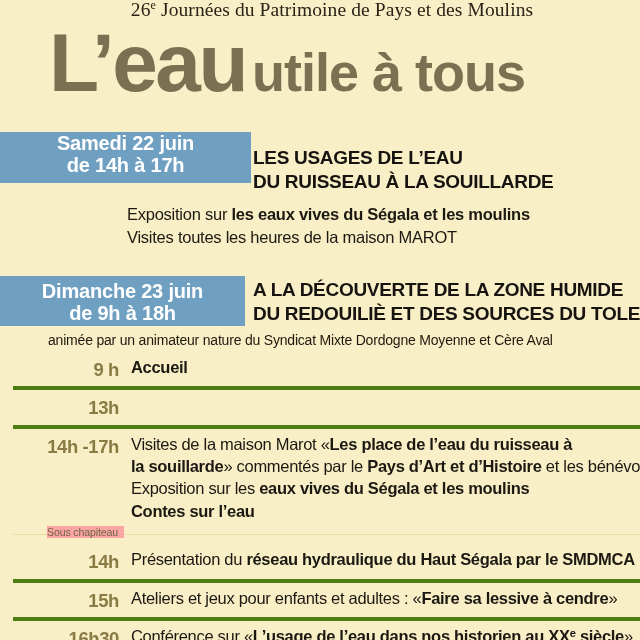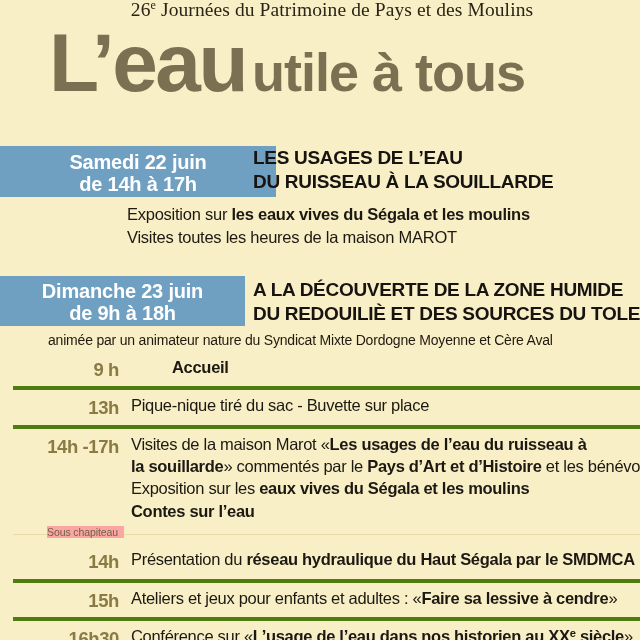--- a/index.html
+++ b/index.html
@@ -75,24 +75,23 @@
     text-align: center;
     line-height: 1.12;
     font-size: 20px;
     letter-spacing: -0.2px;
     box-sizing: border-box;
   }
   .day-badge .l1 { display: block; }
   .day-badge .l2 { display: block; }
 
   #badge-samedi {
-    top: 146px;
-    width: 276px;
+    top: 132px;
+    width: 251px;
     height: 51px;
-    padding-top: 5px;
   }
   #badge-dimanche {
     top: 276px;
     width: 245px;
     height: 50px;
     padding-top: 4px;
   }
 
   .day-heading {
     position: absolute;
@@ -140,21 +139,21 @@
     width: 640px;
   }
   .row {
     position: relative;
     display: flex;
     align-items: flex-start;
     border-top: 4px solid #4d7c0f;
     padding: 4px 0 3px 0;
     margin-left: 13px;
   }
-  .row:first-child { border-top: none; gap: 41px; }
+  .row:first-child { border-top: none; }
   .row.no-rule { border-top: none; }
 
   .row .time {
     flex: 0 0 auto;
     width: 106px;
     text-align: right;
     color: #8a7b44;
     font-weight: bold;
     font-size: 18.5px;
     letter-spacing: -0.4px;
@@ -243,28 +242,25 @@
 
   <div class="schedule" id="schedule">
       <div class="row">
         <div class="time">9 h</div>
         <div class="desc">
           <span class="line"><b>Accueil</b></span>
         </div>
       </div>
       <div class="row">
         <div class="time">13h</div>
-        <div class="desc">
-          <span class="line"><span>Pique-nique tiré du sac - Buvette sur place</span></span>
-        </div>
       </div>
       <div class="row">
         <div class="time">14h -17h</div>
         <div class="desc">
-          <span class="line"><span>Visites de la maison Marot «</span><b>Les usages de l’eau du ruisseau à</b></span>
+          <span class="line"><span>Visites de la maison Marot «</span><b>Les place de l’eau du ruisseau à</b></span>
           <span class="line"><b>la souillarde</b><span>» commentés par le </span><b>Pays d’Art et d’Histoire</b><span> et les bénévoles</span></span>
           <span class="line"><span>Exposition sur les </span><b>eaux vives du Ségala et les moulins</b></span>
           <span class="line"><b>Contes sur l’eau</b></span>
         </div>
       </div>
       <div class="subhead">
         <div class="rule"></div>
         <div class="label">Sous chapiteau</div>
       </div>
       <div class="row no-rule">

